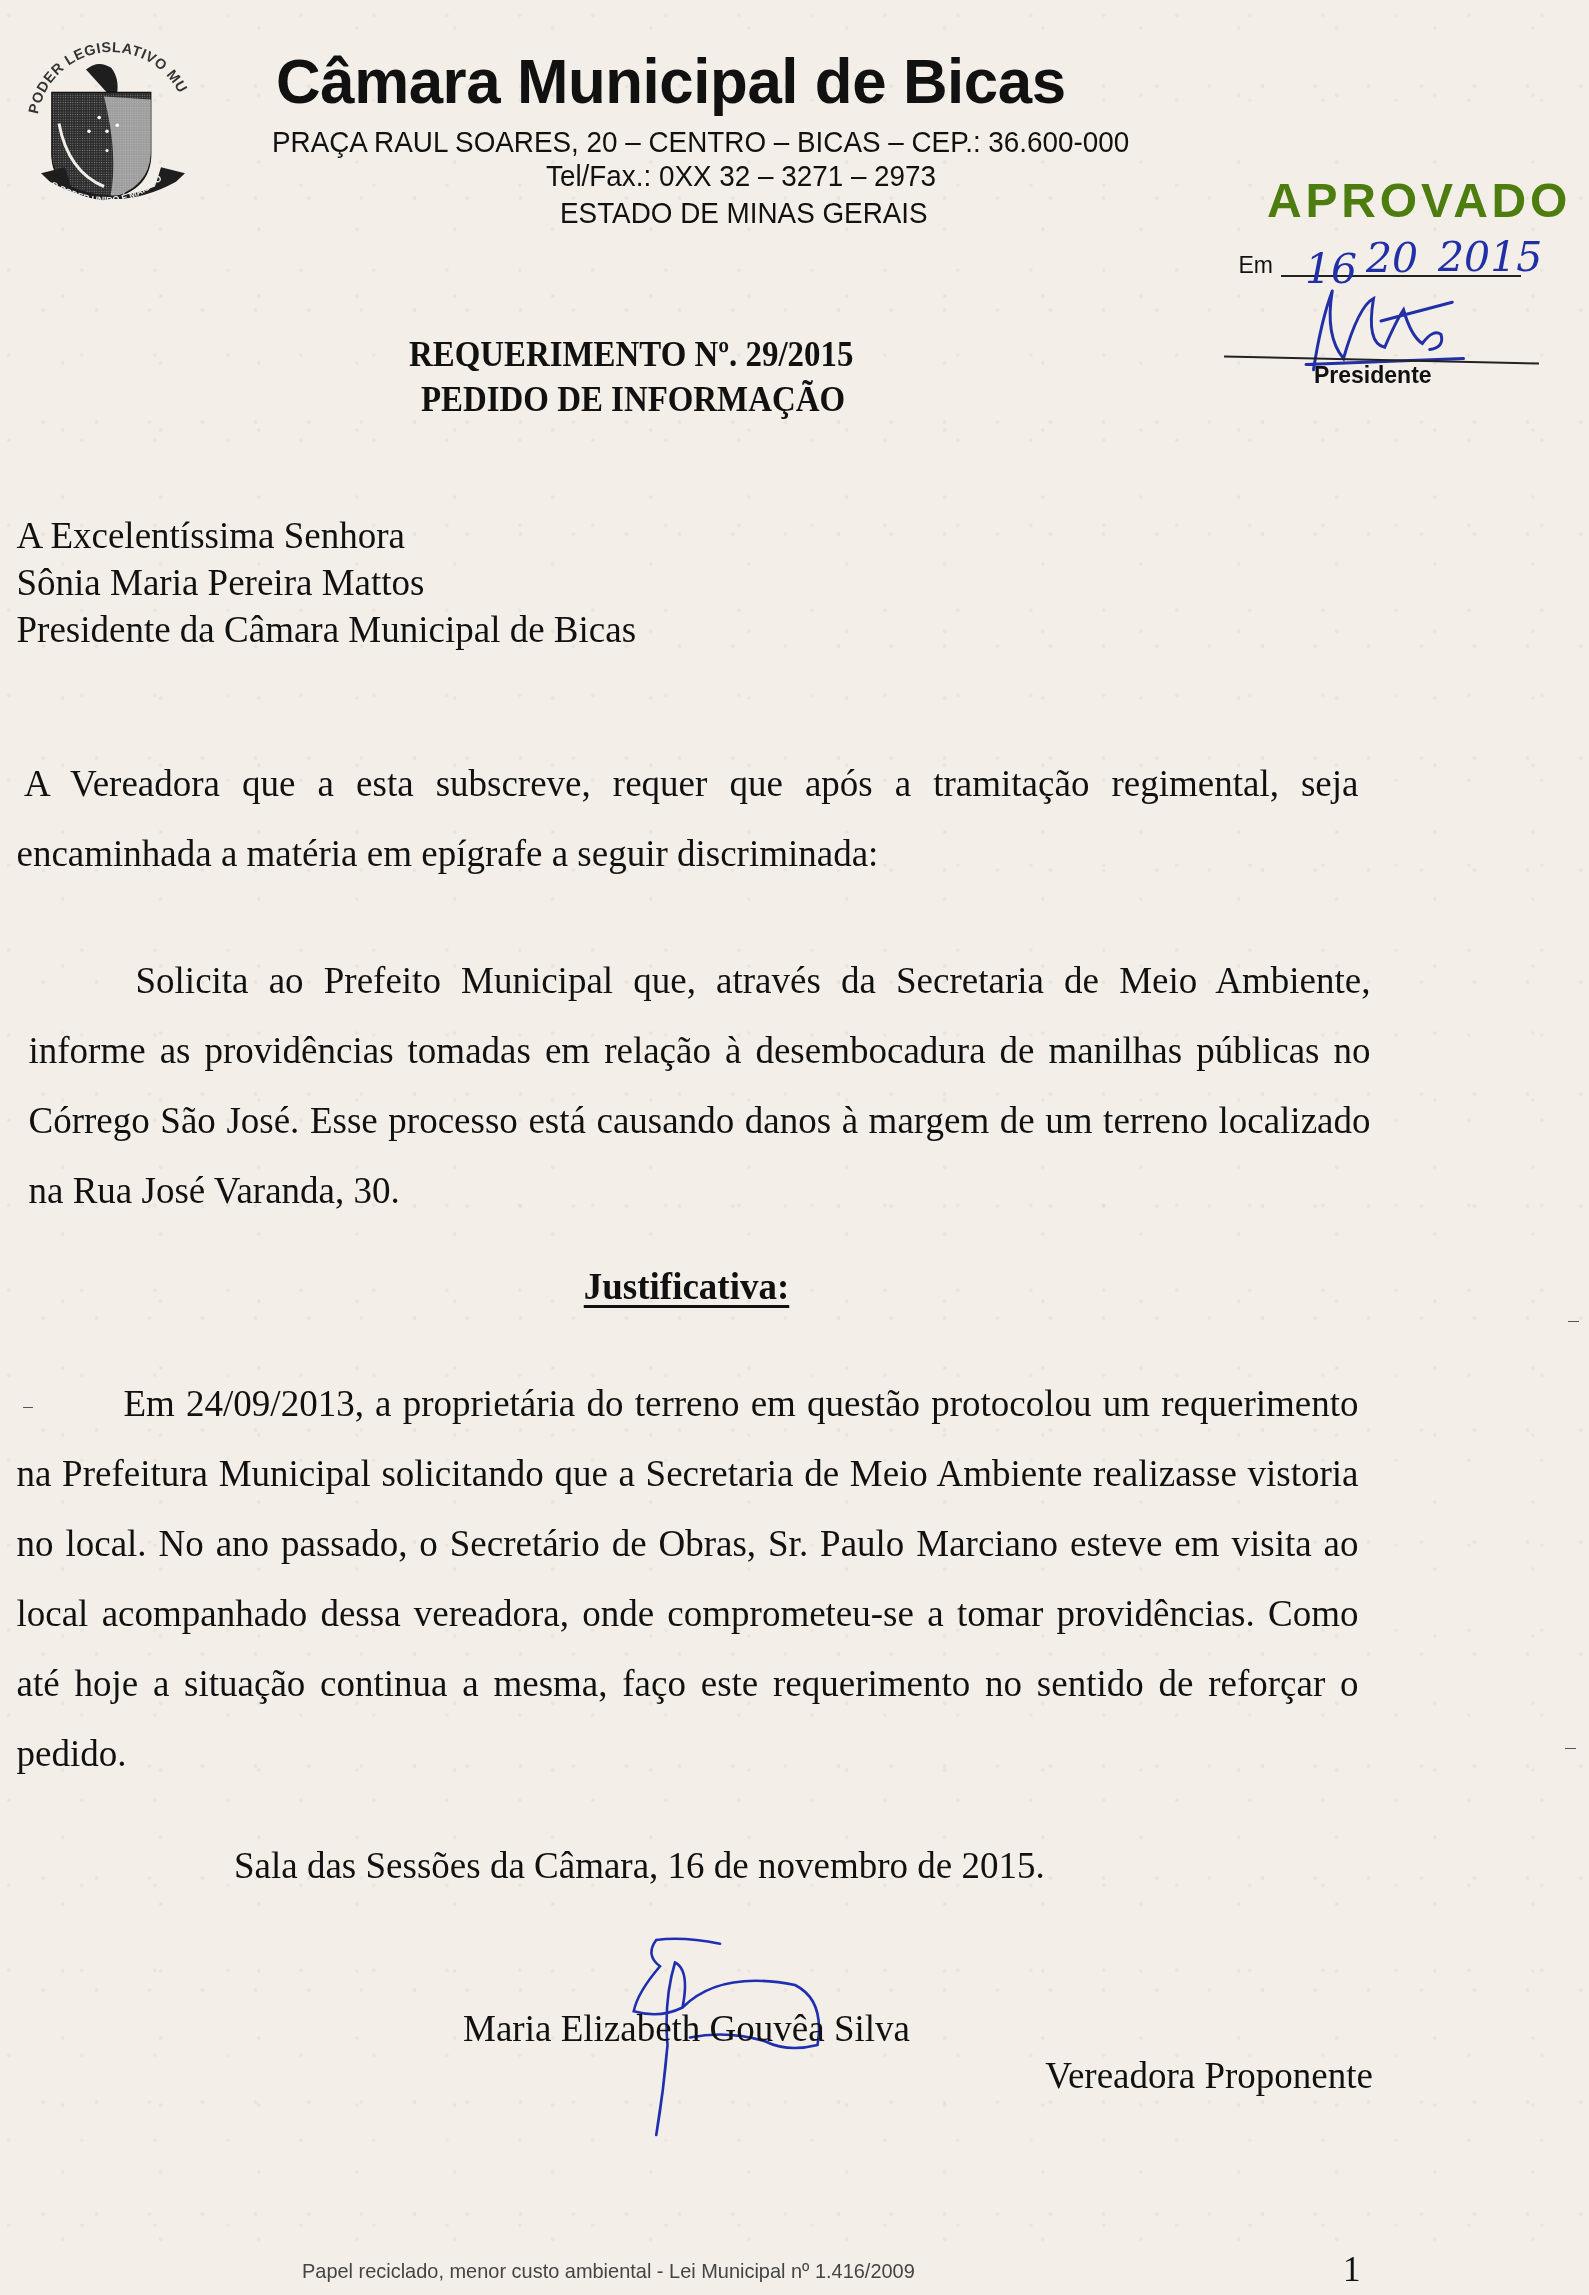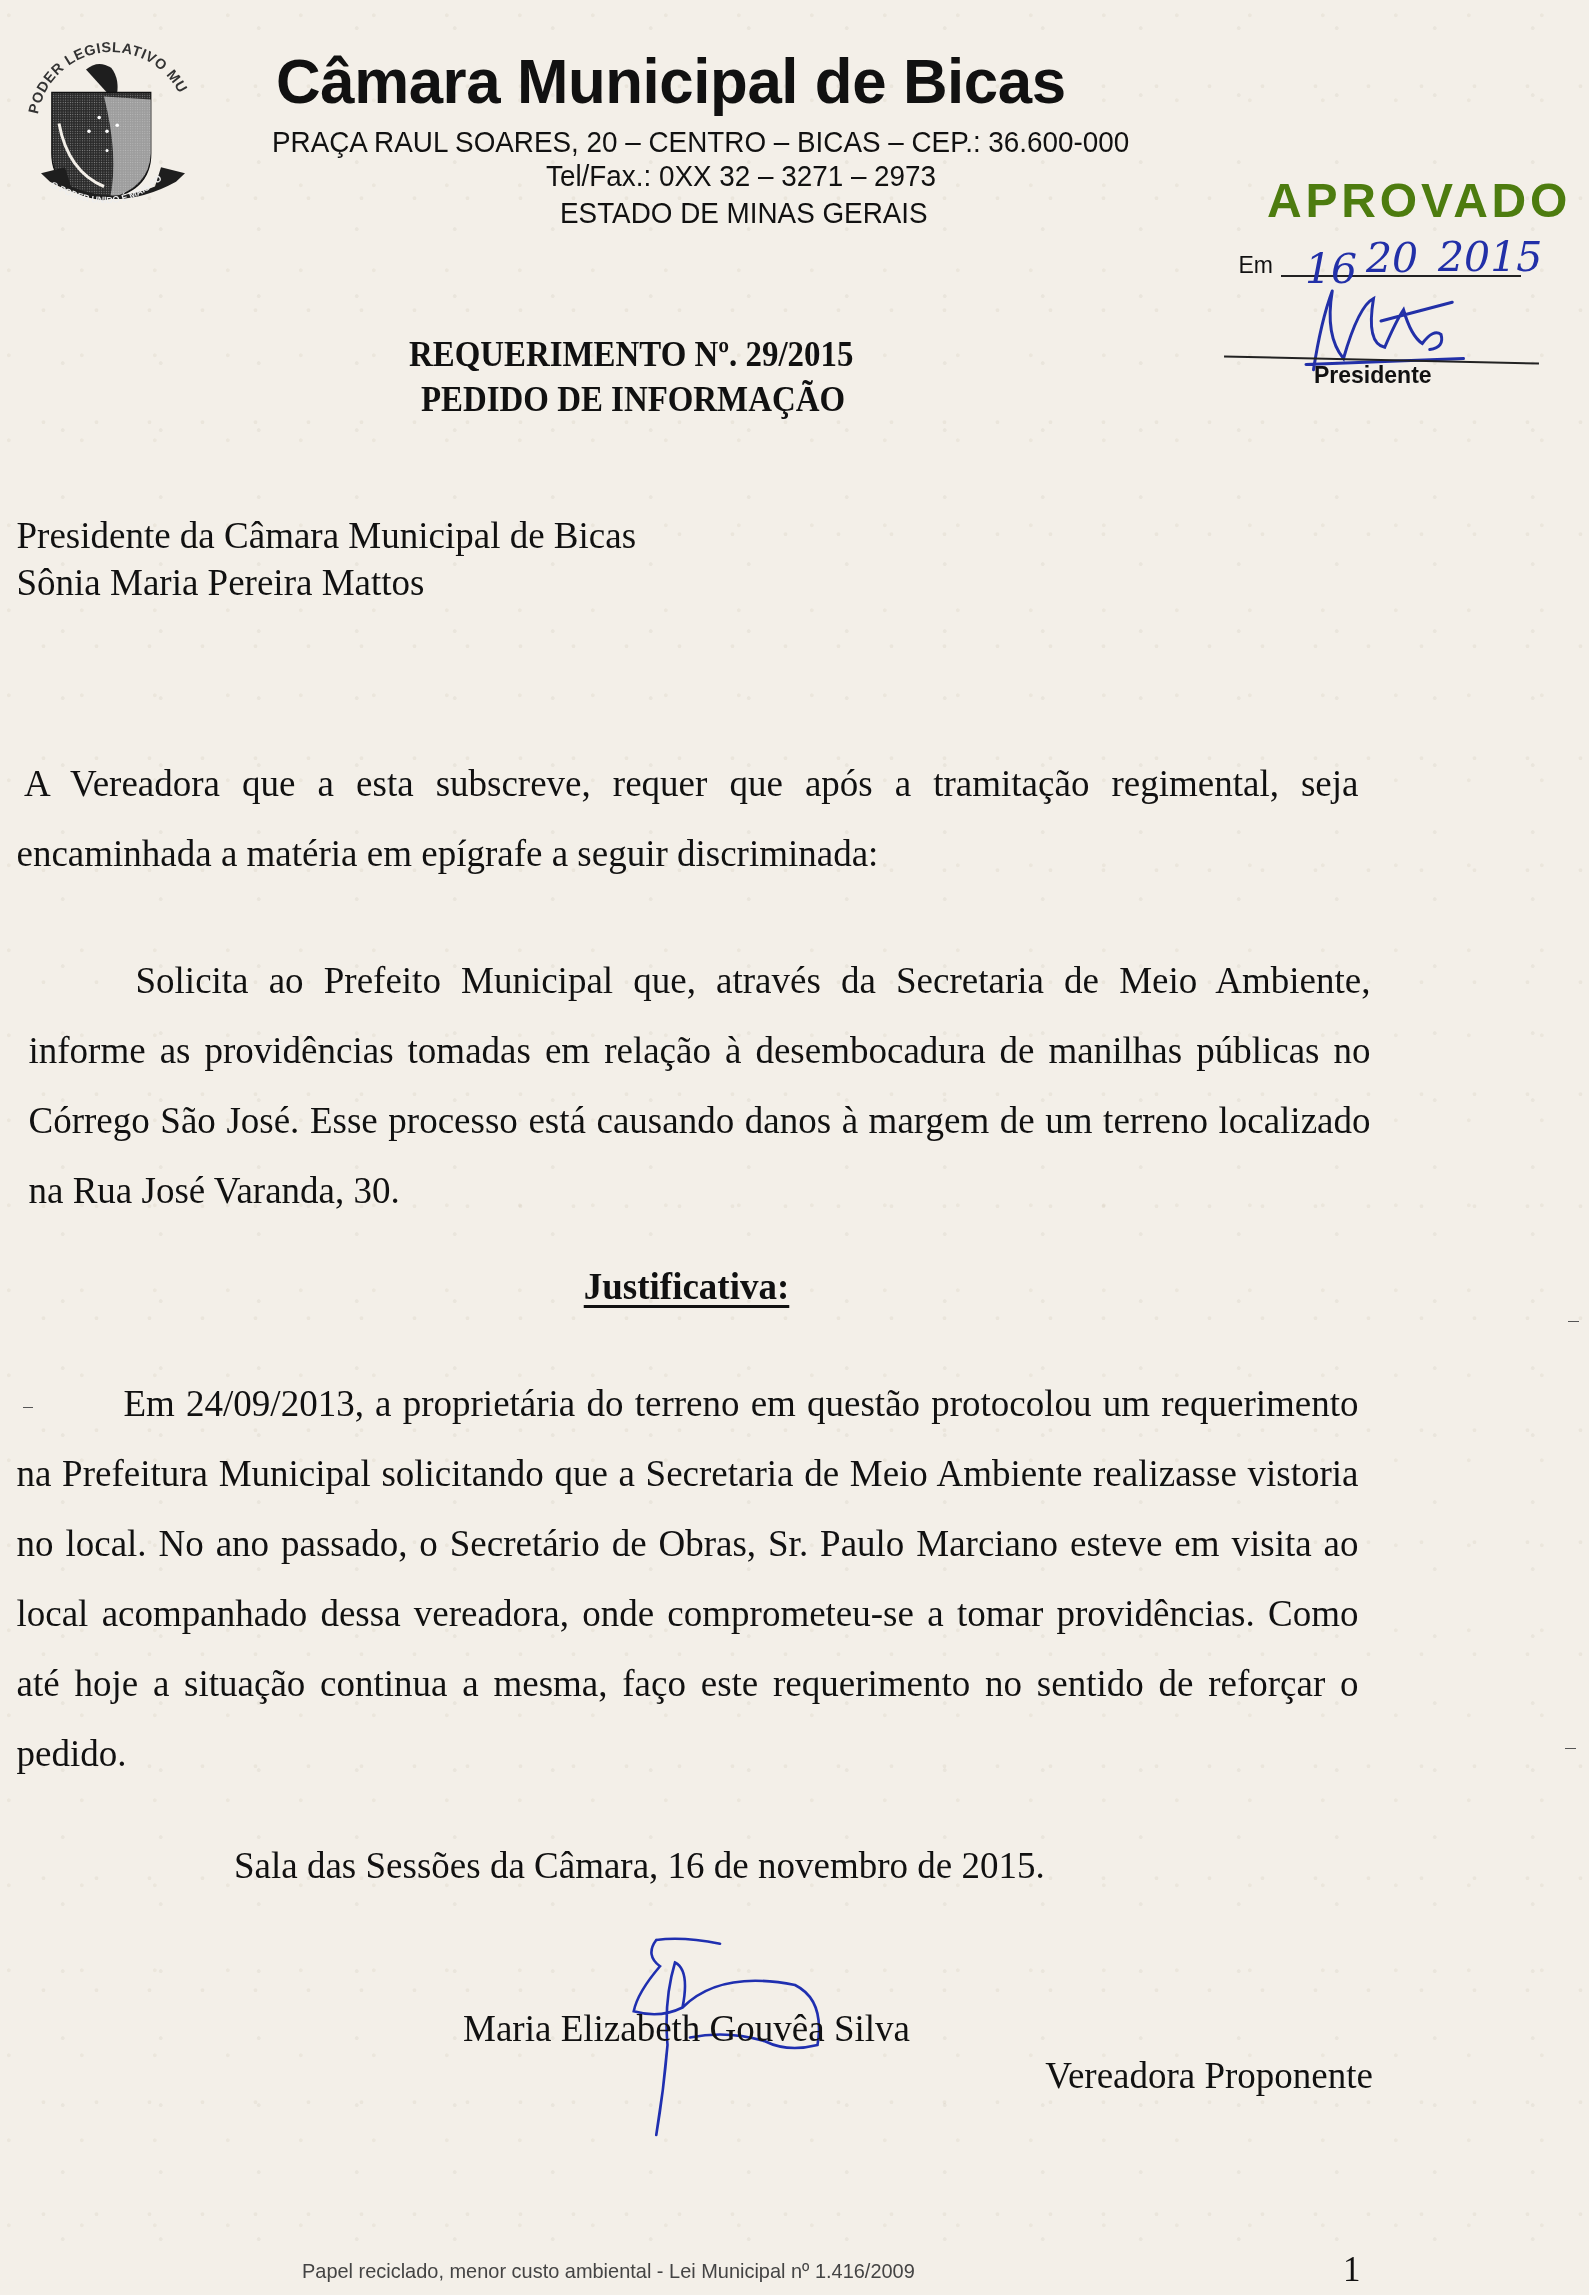--- a/index.html
+++ b/index.html
@@ -109,22 +109,23 @@
     <path d="M30,125 Q40,60 55,20 M55,20 Q45,80 70,110 Q90,40 110,30 Q100,90 125,95 Q140,60 150,45 Q160,80 175,90 Q190,70 200,78 Q205,95 185,98 M120,60 L215,35 M20,118 L230,110" fill="none" stroke="#2230a8" stroke-width="4" stroke-linecap="round"></path>
   </svg>
   <div id="stamp-sig-line" class="abs"></div>
   <div id="stamp-role" class="abs sans">Presidente</div>
 </div>
 
 <div id="doc-number" class="abs title">REQUERIMENTO Nº. 29/2015</div>
 <div id="doc-subject" class="abs title">PEDIDO DE INFORMAÇÃO</div>
 
 <div id="recipient" class="abs">
+  <div>A Excelentíssima Senhora</div>
+  <div>Sônia Maria Pereira Mattos</div>
   <div>Presidente da Câmara Municipal de Bicas</div>
-  <div>Sônia Maria Pereira Mattos</div>
 </div>
 
 <p id="para-intro" class="para body-text" style="margin:0">A Vereadora que a esta subscreve, requer que após a tramitação regimental, seja encaminhada a matéria em epígrafe a seguir discriminada:</p>
 <p id="para-request" class="para body-text" style="margin:12px">Solicita ao Prefeito Municipal que, através da Secretaria de Meio Ambiente, informe as providências tomadas em relação à desembocadura de manilhas públicas no Córrego São José. Esse processo está causando danos à margem de um terreno localizado na Rua José Varanda, 30.</p>
 <div id="justification-heading" class="abs">Justificativa:</div>
 <p id="para-justification" class="para body-text" style="margin:0">Em 24/09/2013, a proprietária do terreno em questão protocolou um requerimento na Prefeitura Municipal solicitando que a Secretaria de Meio Ambiente realizasse vistoria no local. No ano passado, o Secretário de Obras, Sr. Paulo Marciano esteve em visita ao local acompanhado dessa vereadora, onde comprometeu-se a tomar providências. Como até hoje a situação continua a mesma, faço este requerimento no sentido de reforçar o pedido.</p>
 
 <div id="closing" class="abs">Sala das Sessões da Câmara, 16 de novembro de 2015.</div>
 <svg id="signature" class="abs" viewBox="0 0 480 300">
   <path d="M75,20 Q110,15 160,25 M75,20 Q60,40 80,55 Q50,90 45,115 Q80,125 110,110 Q120,60 100,50 Q85,100 90,160 Q85,220 75,280 M110,110 Q160,60 260,80 Q300,100 290,160 Q250,170 220,155 Q170,140 120,150" fill="none" stroke="#1f2fb0" stroke-width="3.5" stroke-linecap="round"></path>

